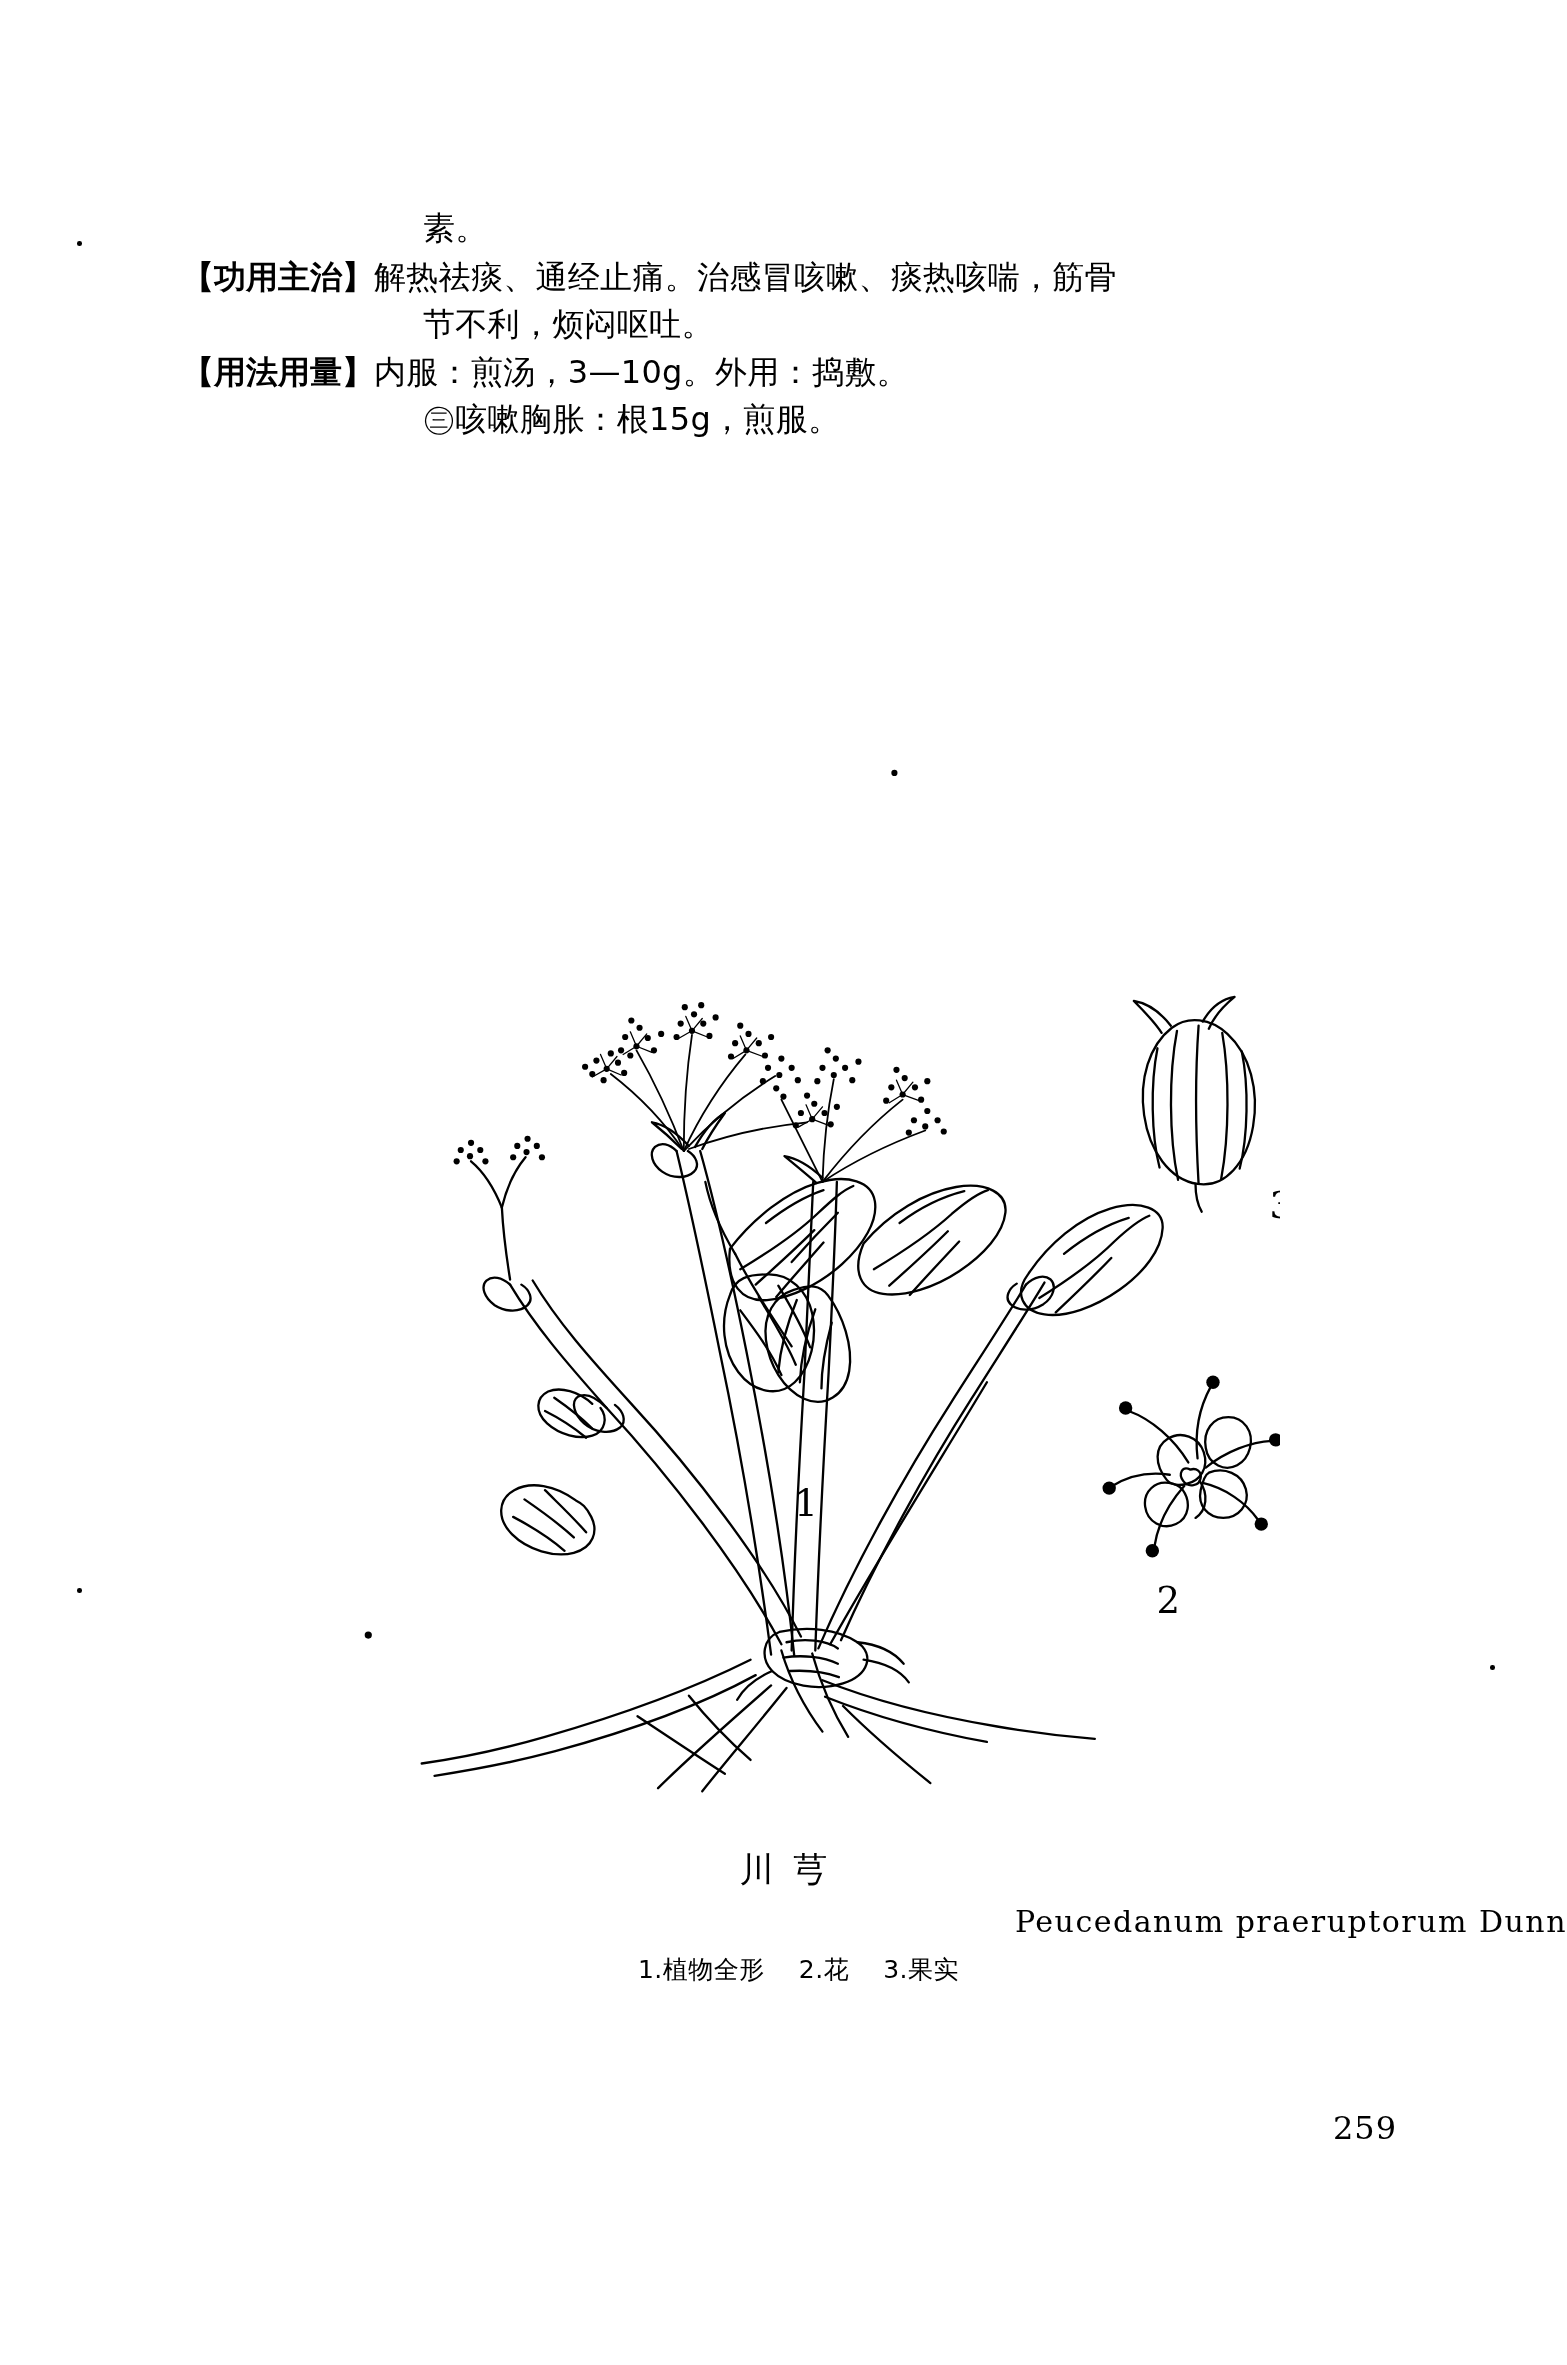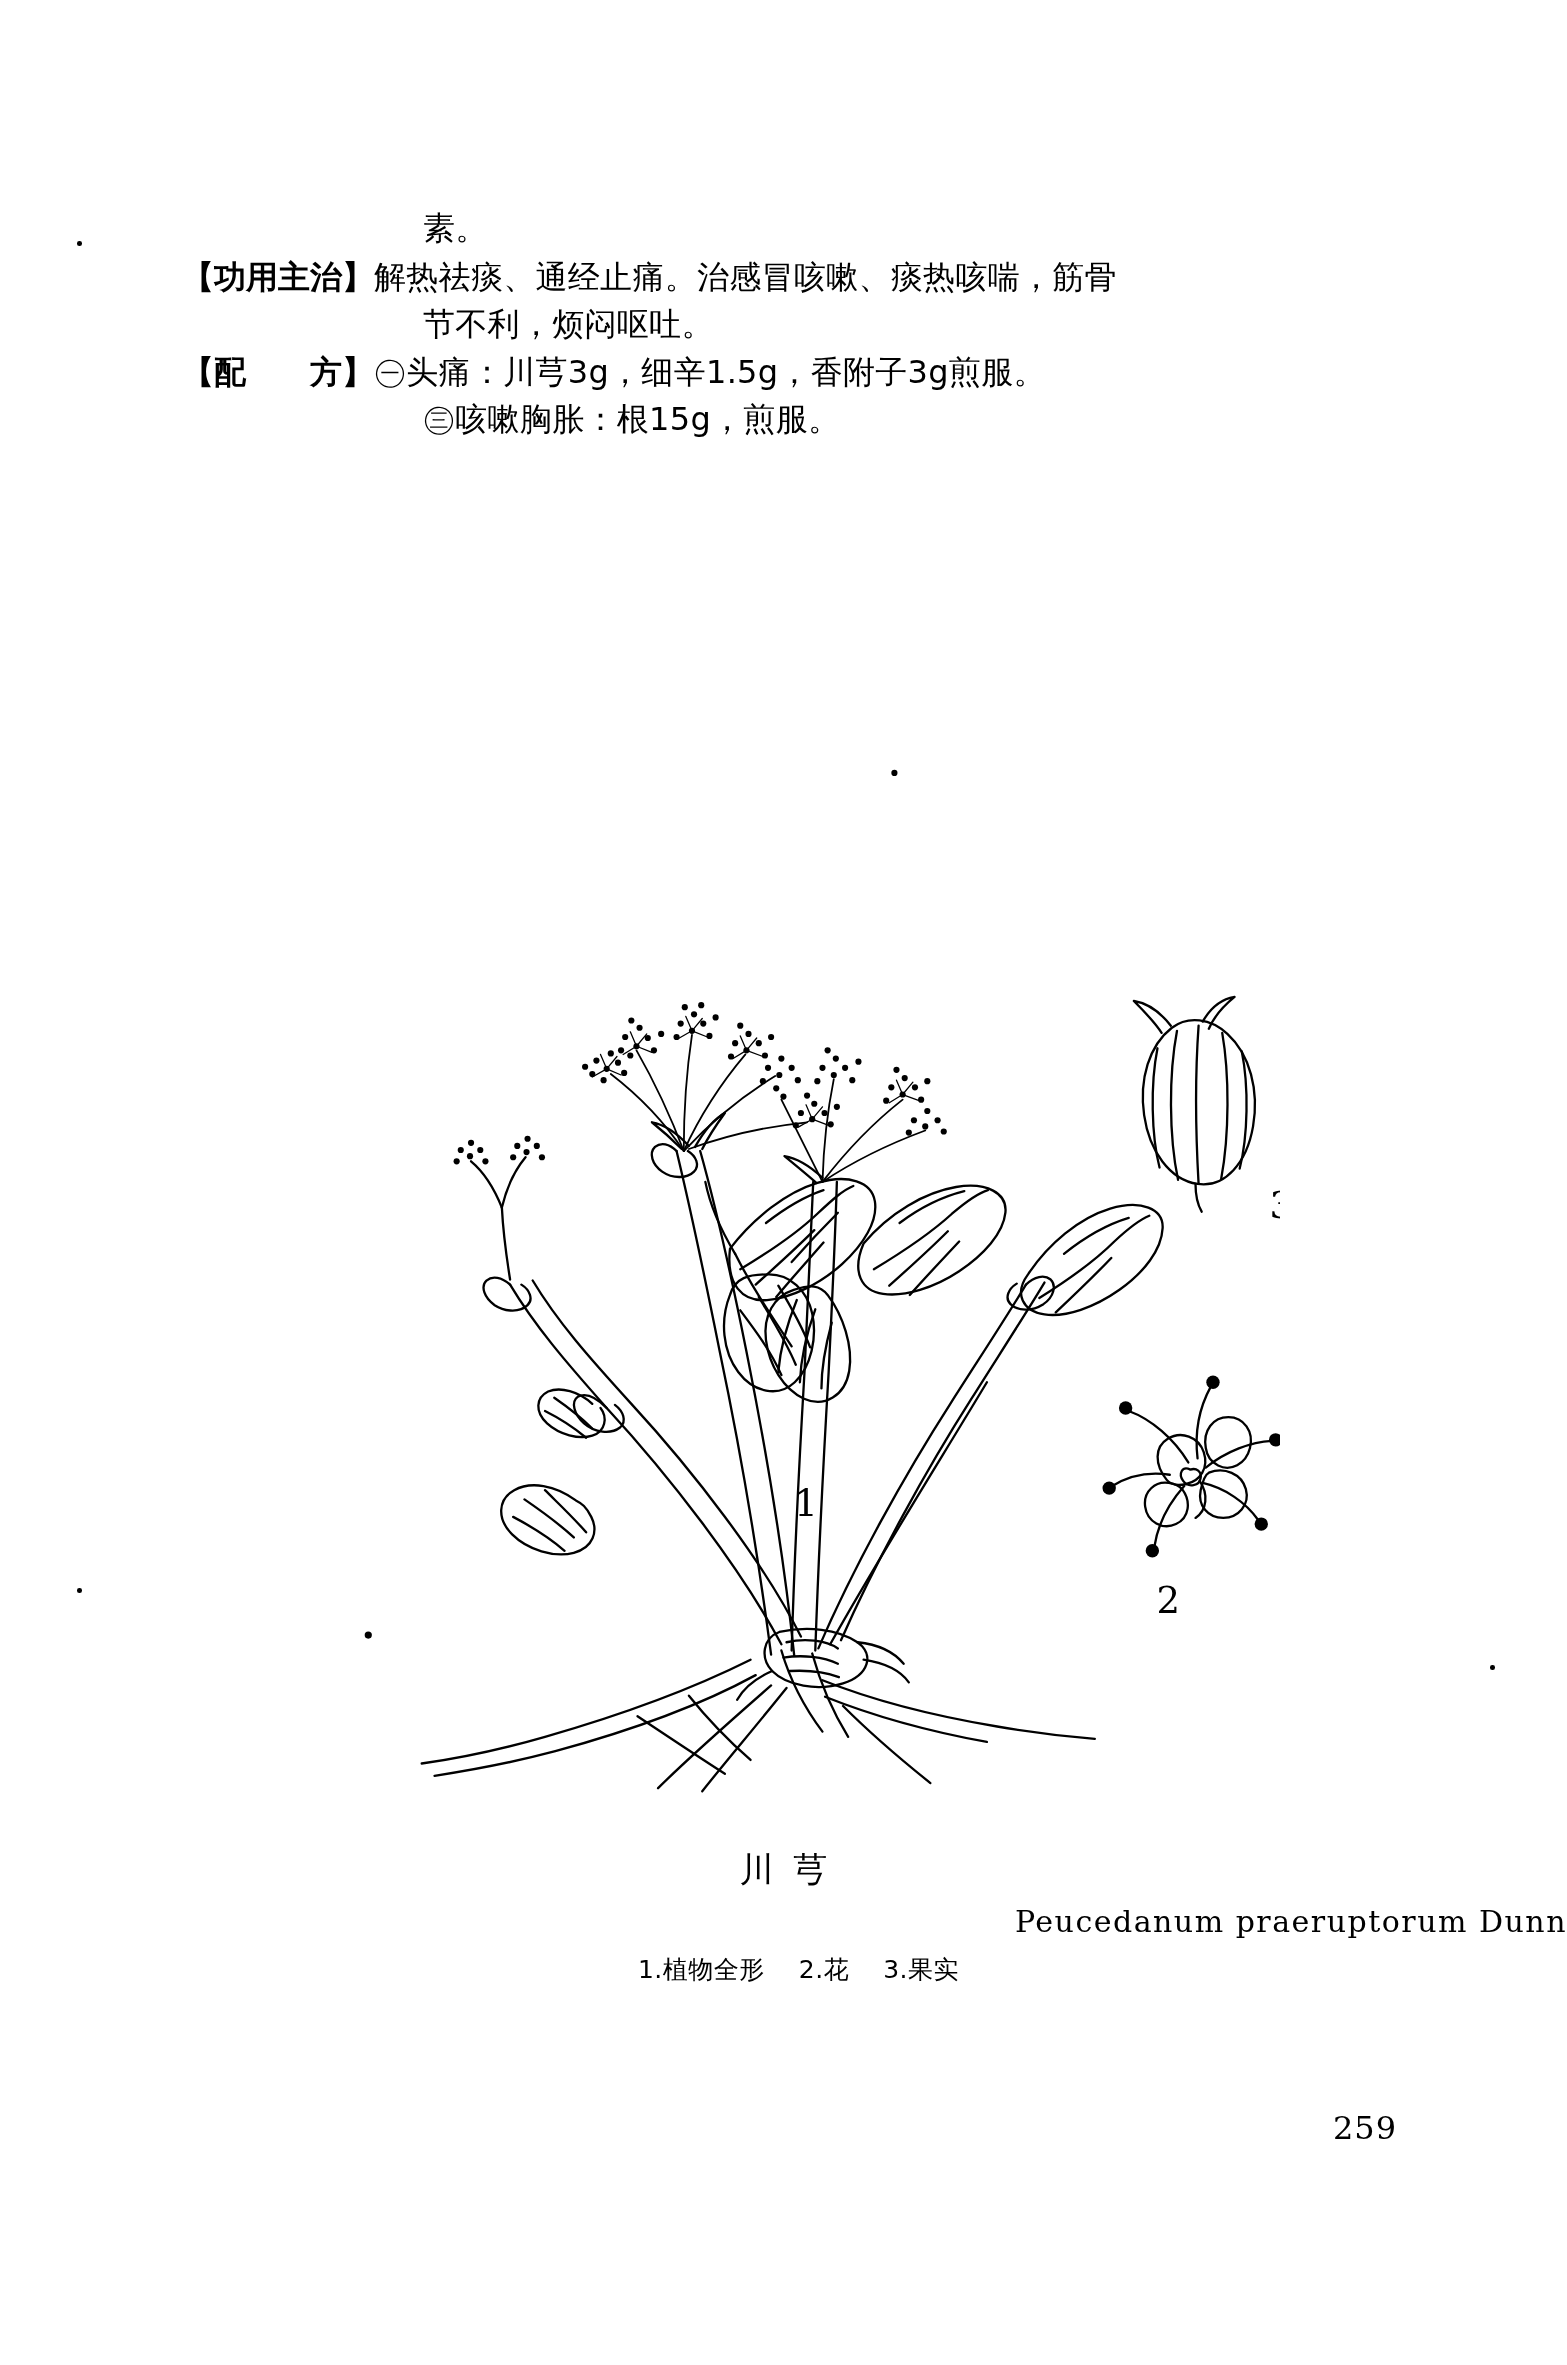--- a/index.html
+++ b/index.html
@@ -154,25 +154,25 @@
   <div class="text-block">
 
     <div class="cont-line first-line">素。</div>
 
     <div class="line">
       <div class="label">【功用主治】</div>
       <div class="body-text">解热祛痰、通经止痛。治感冒咳嗽、痰热咳喘，筋骨</div>
     </div>
     <div class="cont-line indent-1">节不利，烦闷呕吐。</div>
 
-
     <div class="line">
-      <div class="label">【配　　方】</div>
-      <div class="body-text">㊀头痛：川芎3g，细辛1.5g，香附子3g煎服。</div>
+      <div class="label">【用法用量】</div>
+      <div class="body-text">内服：煎汤，3—10g。外用：捣敷。</div>
     </div>
+
     <div class="cont-line indent-2">㊂咳嗽胸胀：根15g，煎服。</div>
 
   </div>
 
   <div class="figure">
 
     <div class="figure-art">
       <svg viewBox="0 0 1850 2100" width="951" height="1079" xmlns="http://www.w3.org/2000/svg">
         <g fill="none" stroke="#000" stroke-width="4.5" stroke-linecap="round" stroke-linejoin="round">
 

